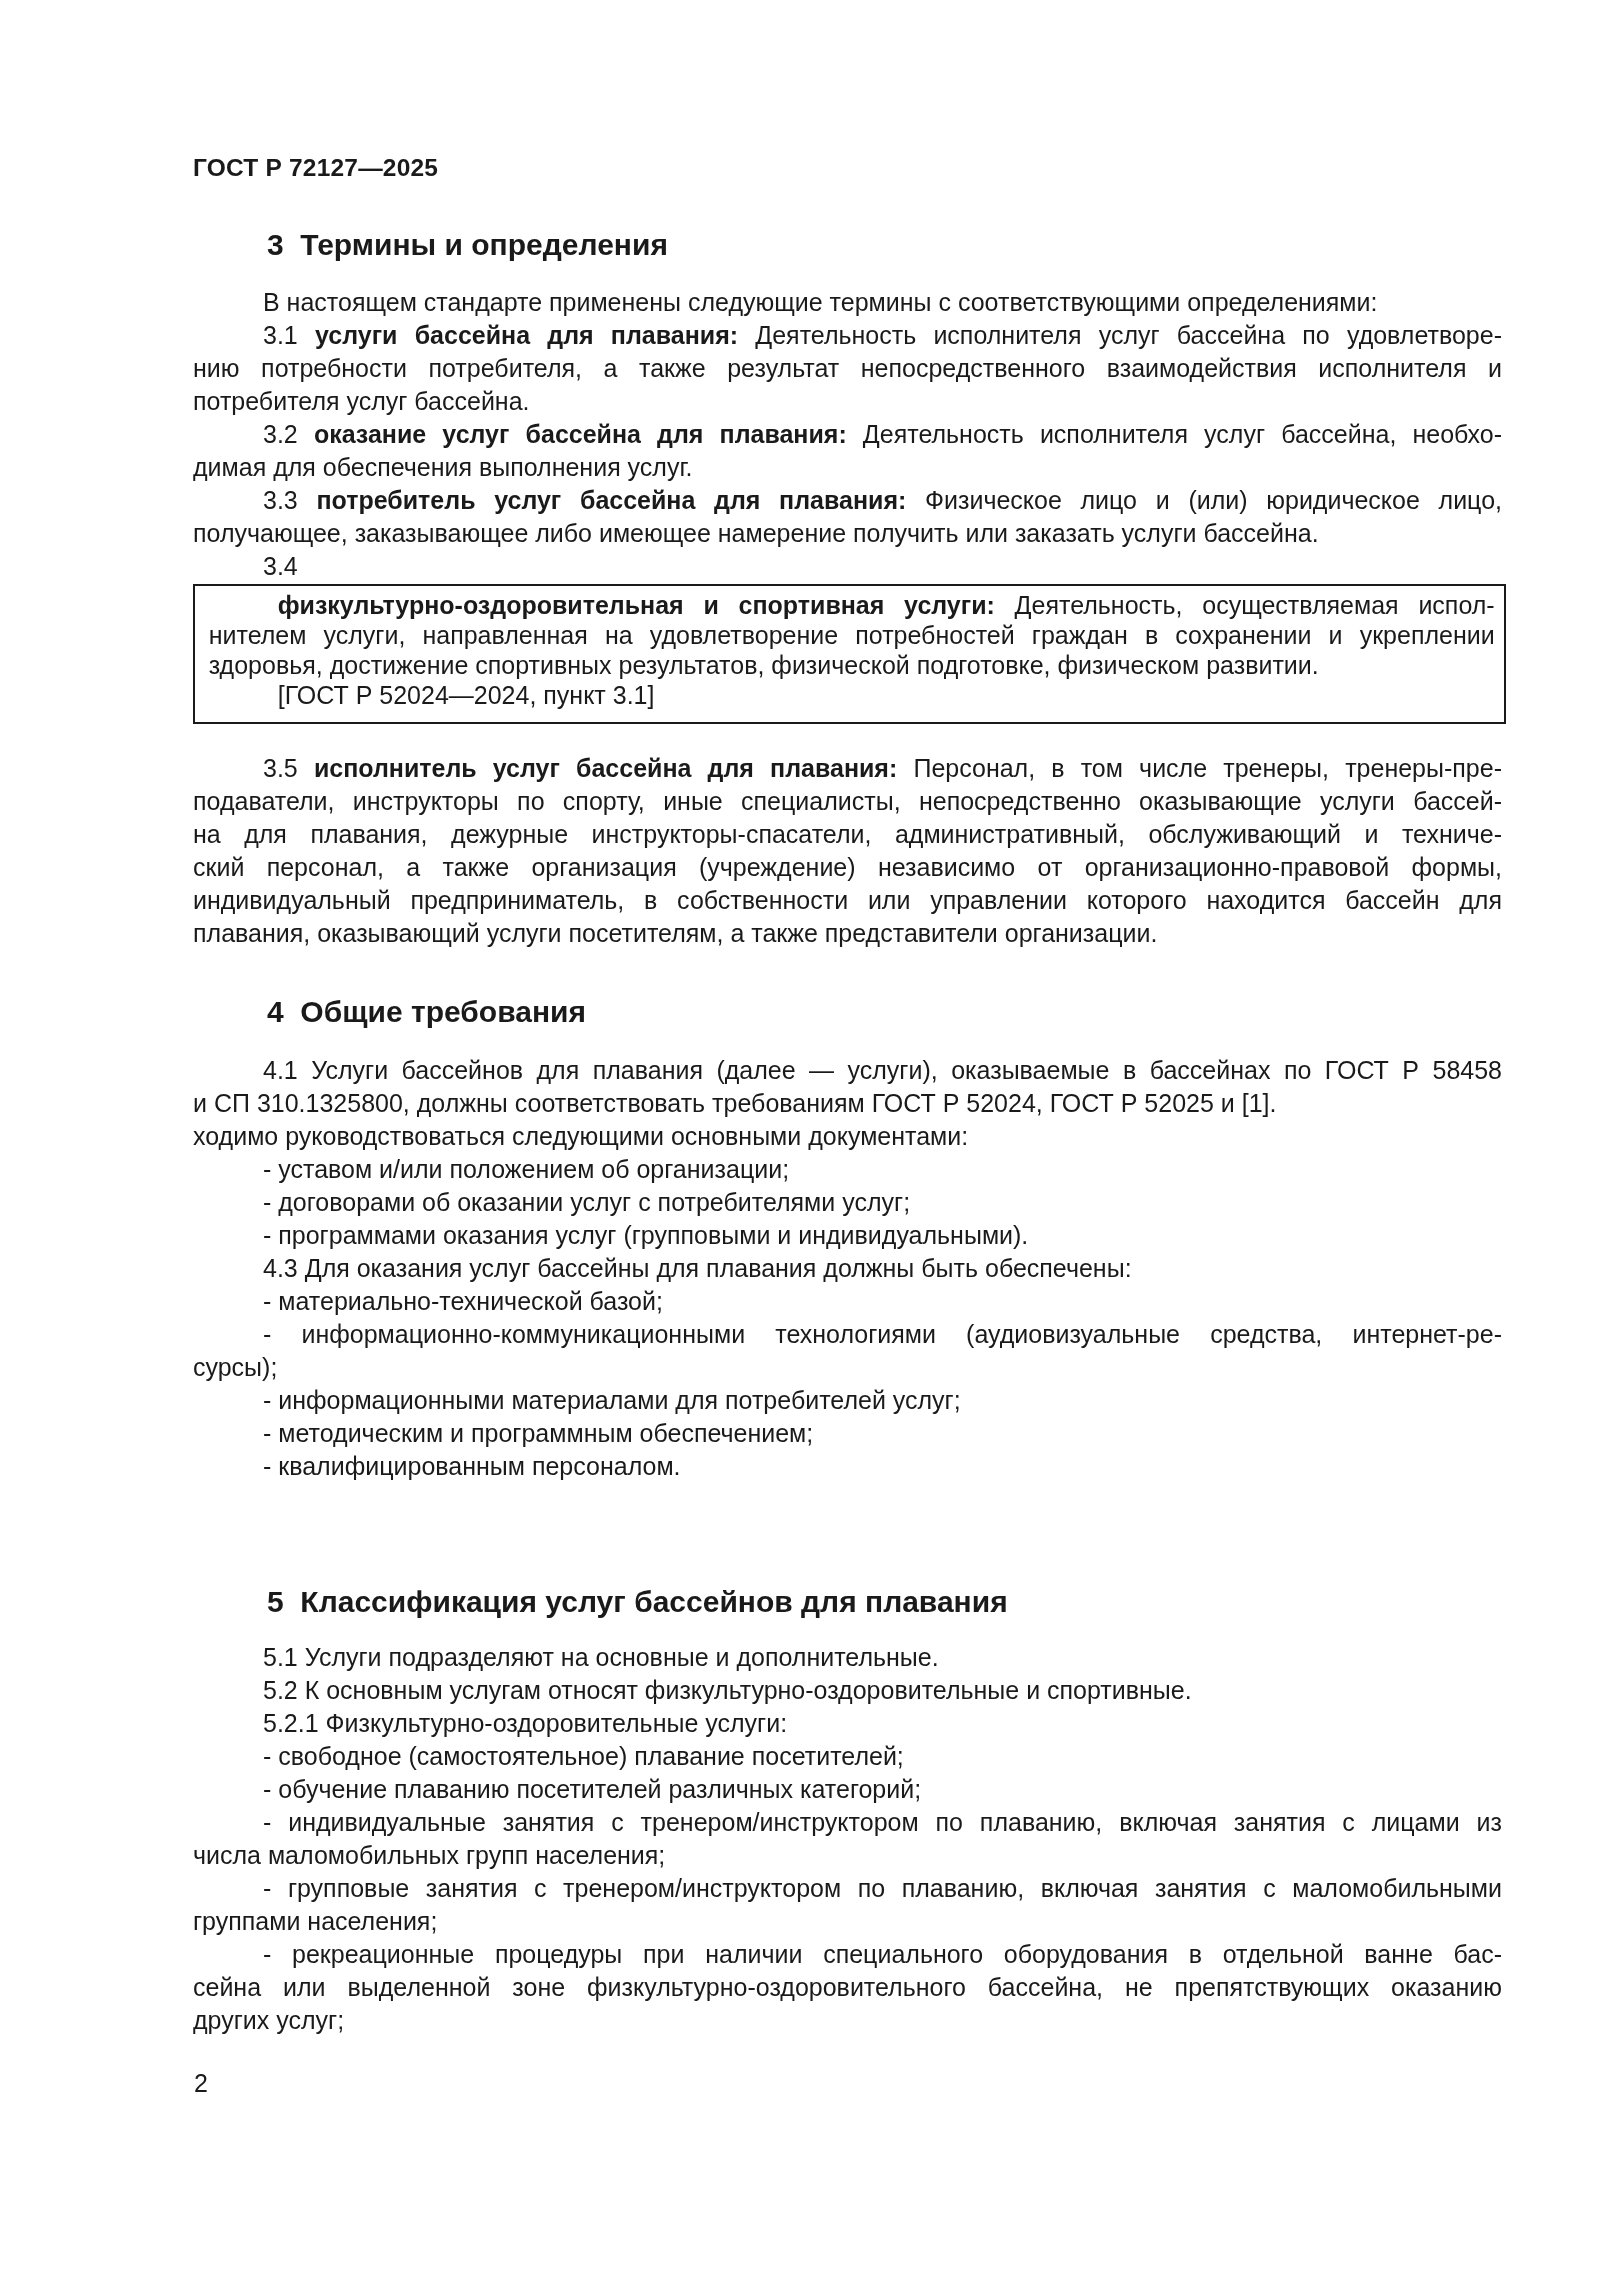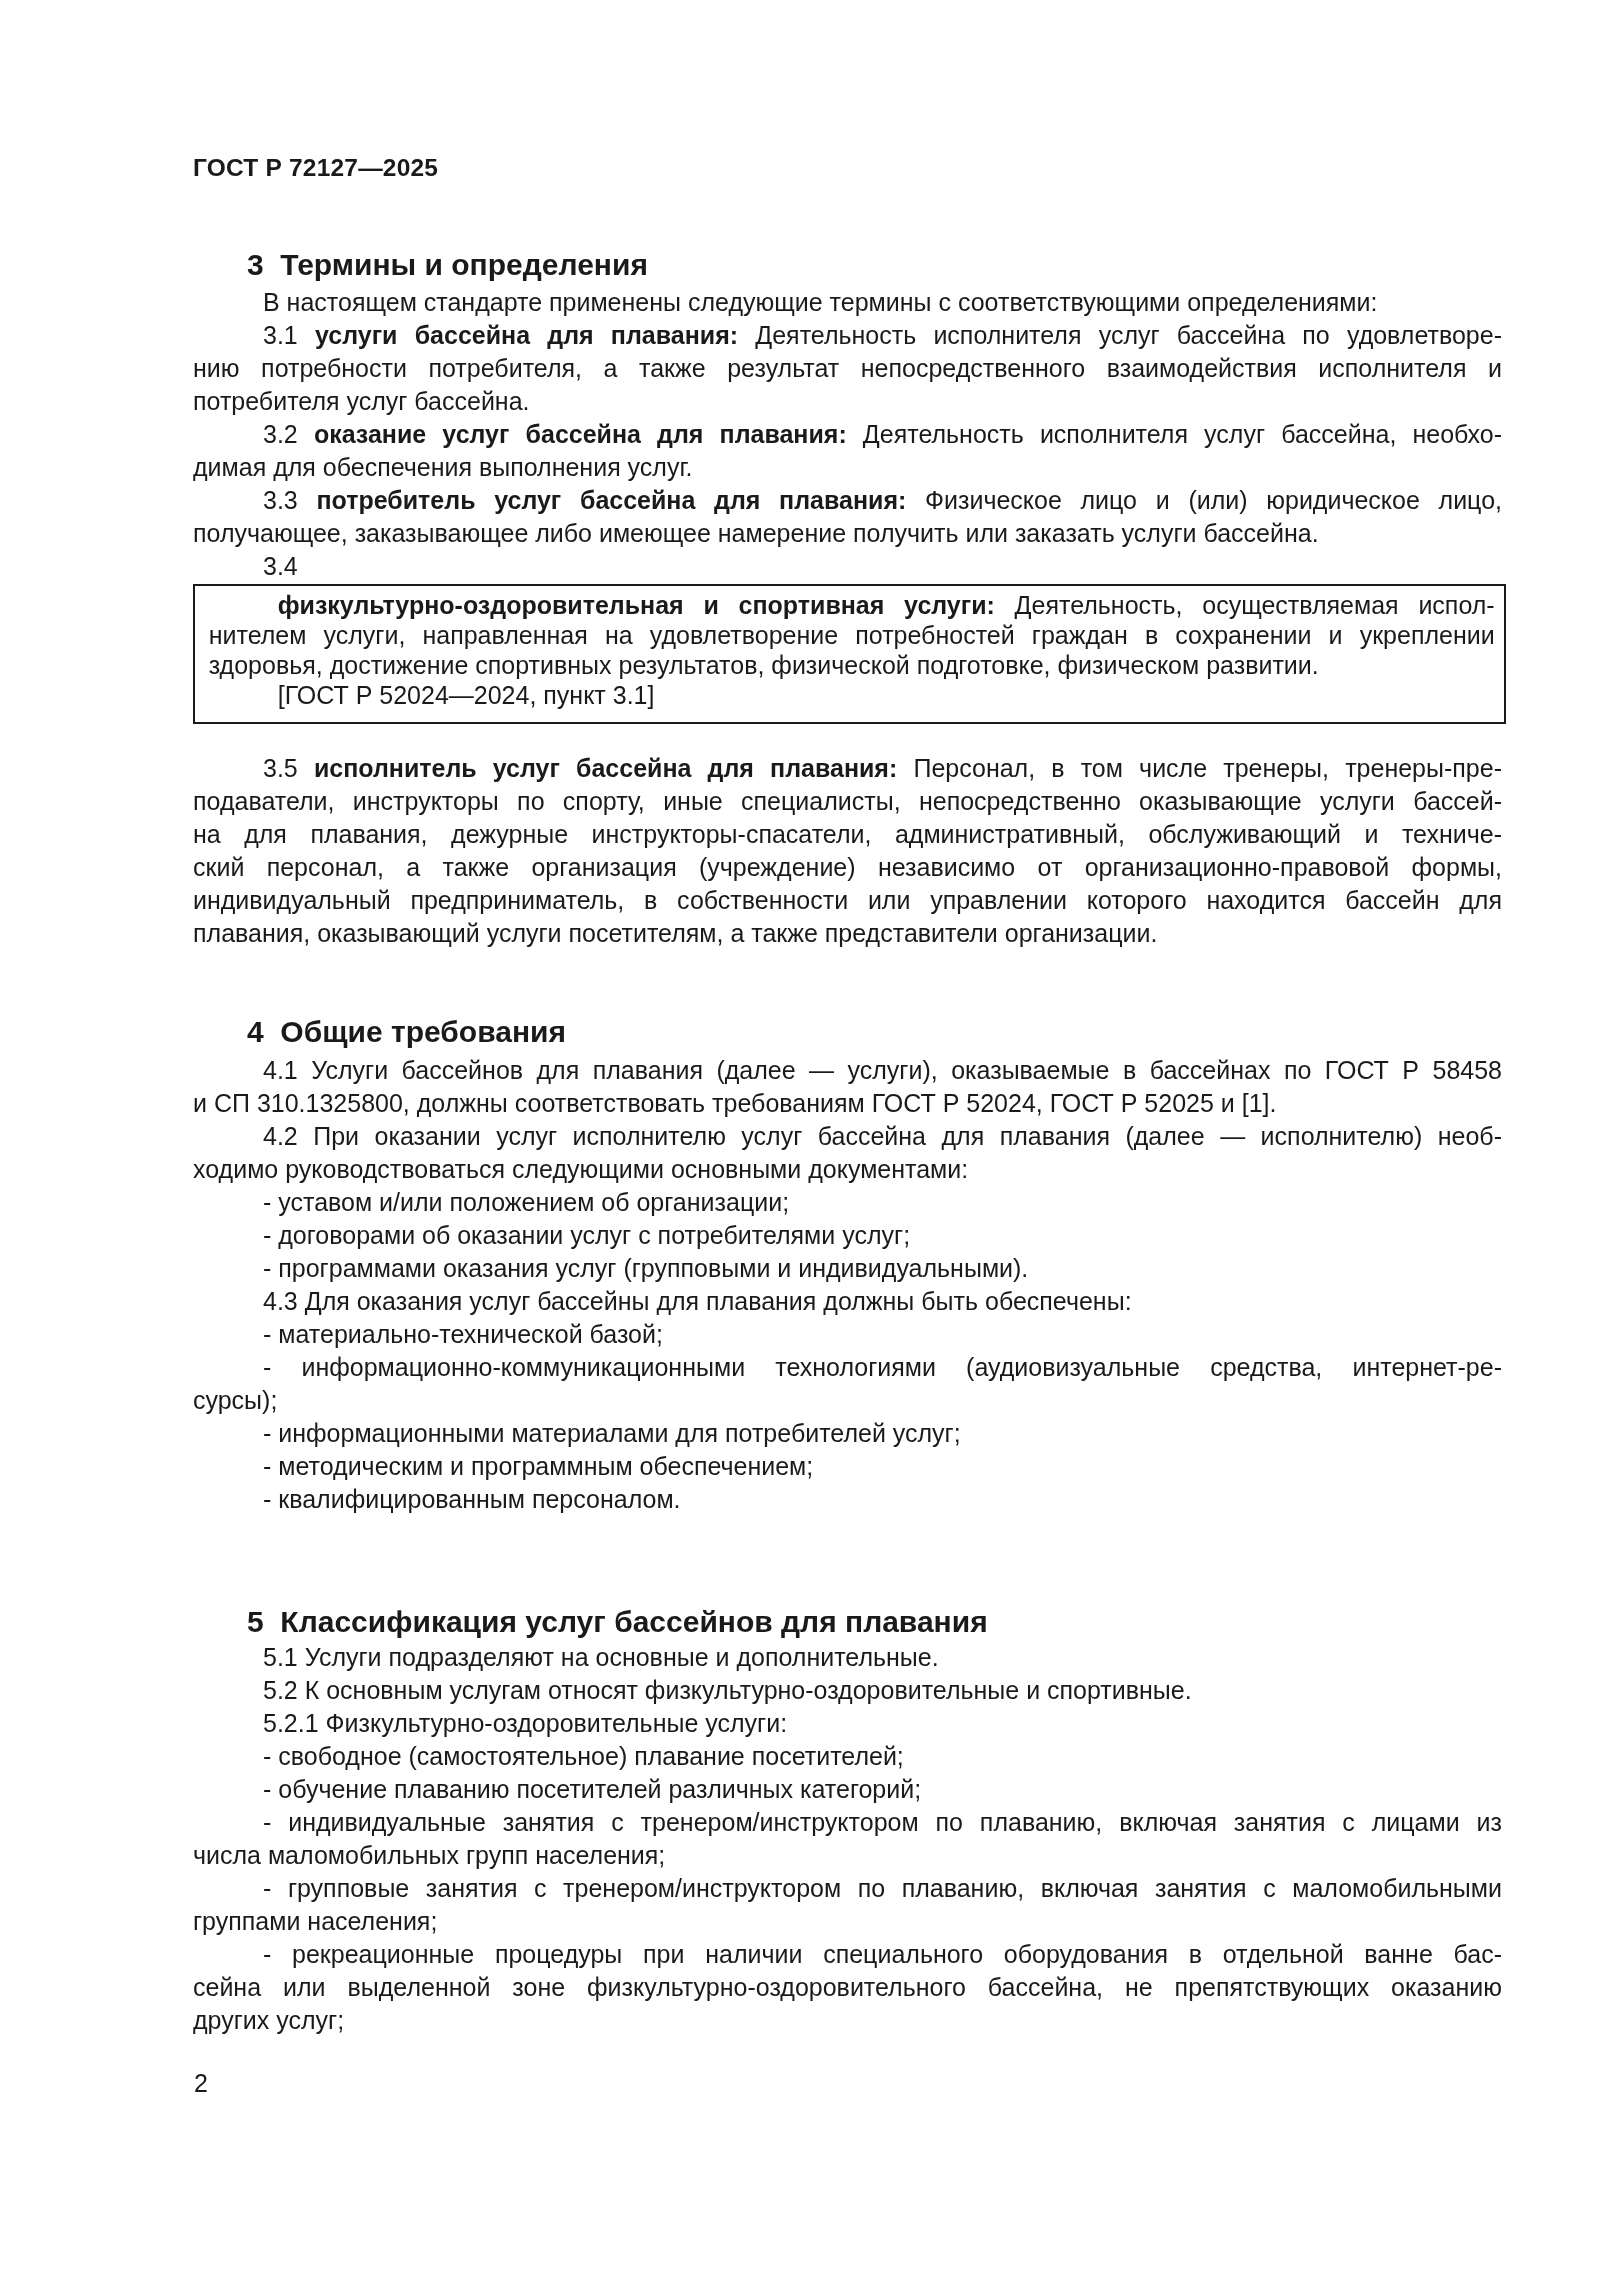--- a/index.html
+++ b/index.html
@@ -26,26 +26,25 @@
     left: 193px;
     top: 154px;
     font-size: 24.5px;
     font-weight: bold;
     line-height: 27.4px;
     letter-spacing: 0.2px;
     white-space: nowrap;
   }
   .heading {
     position: absolute;
-    left: 247px;
+    left: 267px;
     font-size: 30px;
     font-weight: bold;
     line-height: 33px;
     white-space: pre;
-    margin-top: 20px;
   }
   .block {
     position: absolute;
     left: 193px;
     width: 1309px;
   }
   .line {
     display: block;
     height: 33px;
     line-height: 33px;
@@ -136,21 +135,20 @@
     <span class="line just">ский персонал, а также организация (учреждение) независимо от организационно-правовой формы,</span>
     <span class="line just">индивидуальный предприниматель, в собственности или управлении которого находится бассейн для</span>
     <span class="line">плавания, оказывающий услуги посетителям, а также представители организации.</span>
   </div>
 
   <div class="heading" style="top:995px;">4  Общие требования</div>
 
   <div class="block" style="top:1054px;">
     <span class="line ind just">4.1 Услуги бассейнов для плавания (далее — услуги), оказываемые в бассейнах по ГОСТ Р 58458</span>
     <span class="line">и СП 310.1325800, должны соответствовать требованиям ГОСТ Р 52024, ГОСТ Р 52025 и [1].</span>
-    <span class="line ind just">4.2 При оказании услуг исполнителю услуг бассейна для плавания (далее — исполнителю) необ-</span>
     <span class="line">ходимо руководствоваться следующими основными документами:</span>
     <span class="line ind">- уставом и/или положением об организации;</span>
     <span class="line ind">- договорами об оказании услуг с потребителями услуг;</span>
     <span class="line ind">- программами оказания услуг (групповыми и индивидуальными).</span>
     <span class="line ind">4.3 Для оказания услуг бассейны для плавания должны быть обеспечены:</span>
     <span class="line ind">- материально-технической базой;</span>
     <span class="line ind just">- информационно-коммуникационными технологиями (аудиовизуальные средства, интернет-ре-</span>
     <span class="line">сурсы);</span>
     <span class="line ind">- информационными материалами для потребителей услуг;</span>
     <span class="line ind">- методическим и программным обеспечением;</span>

